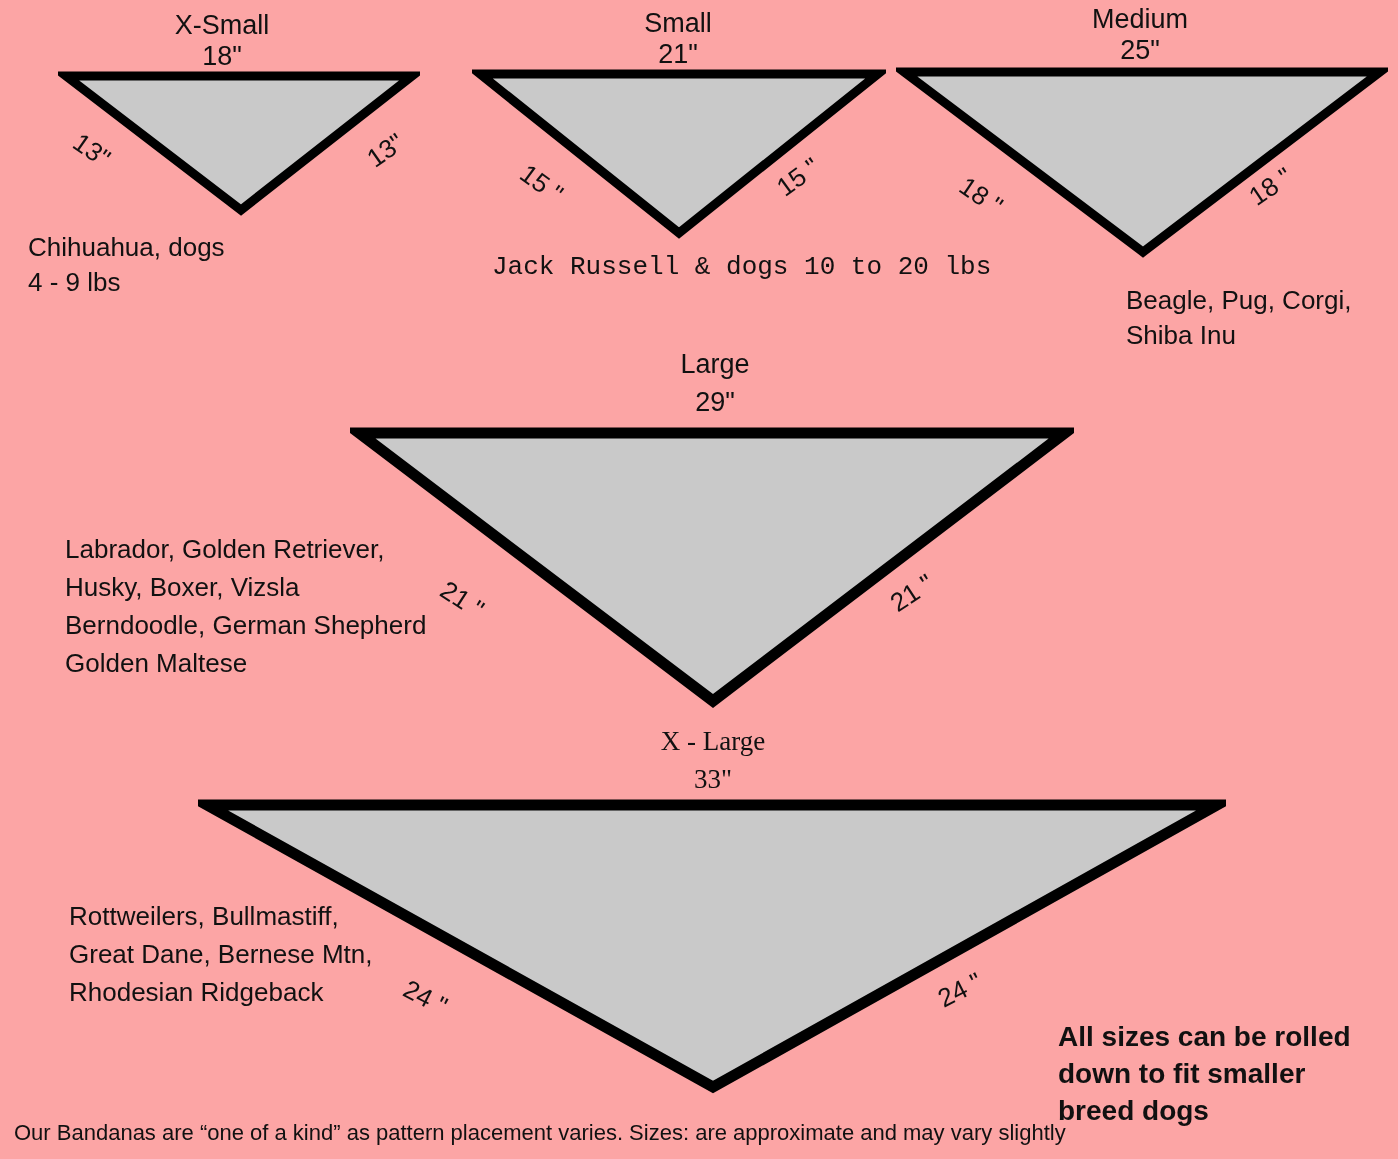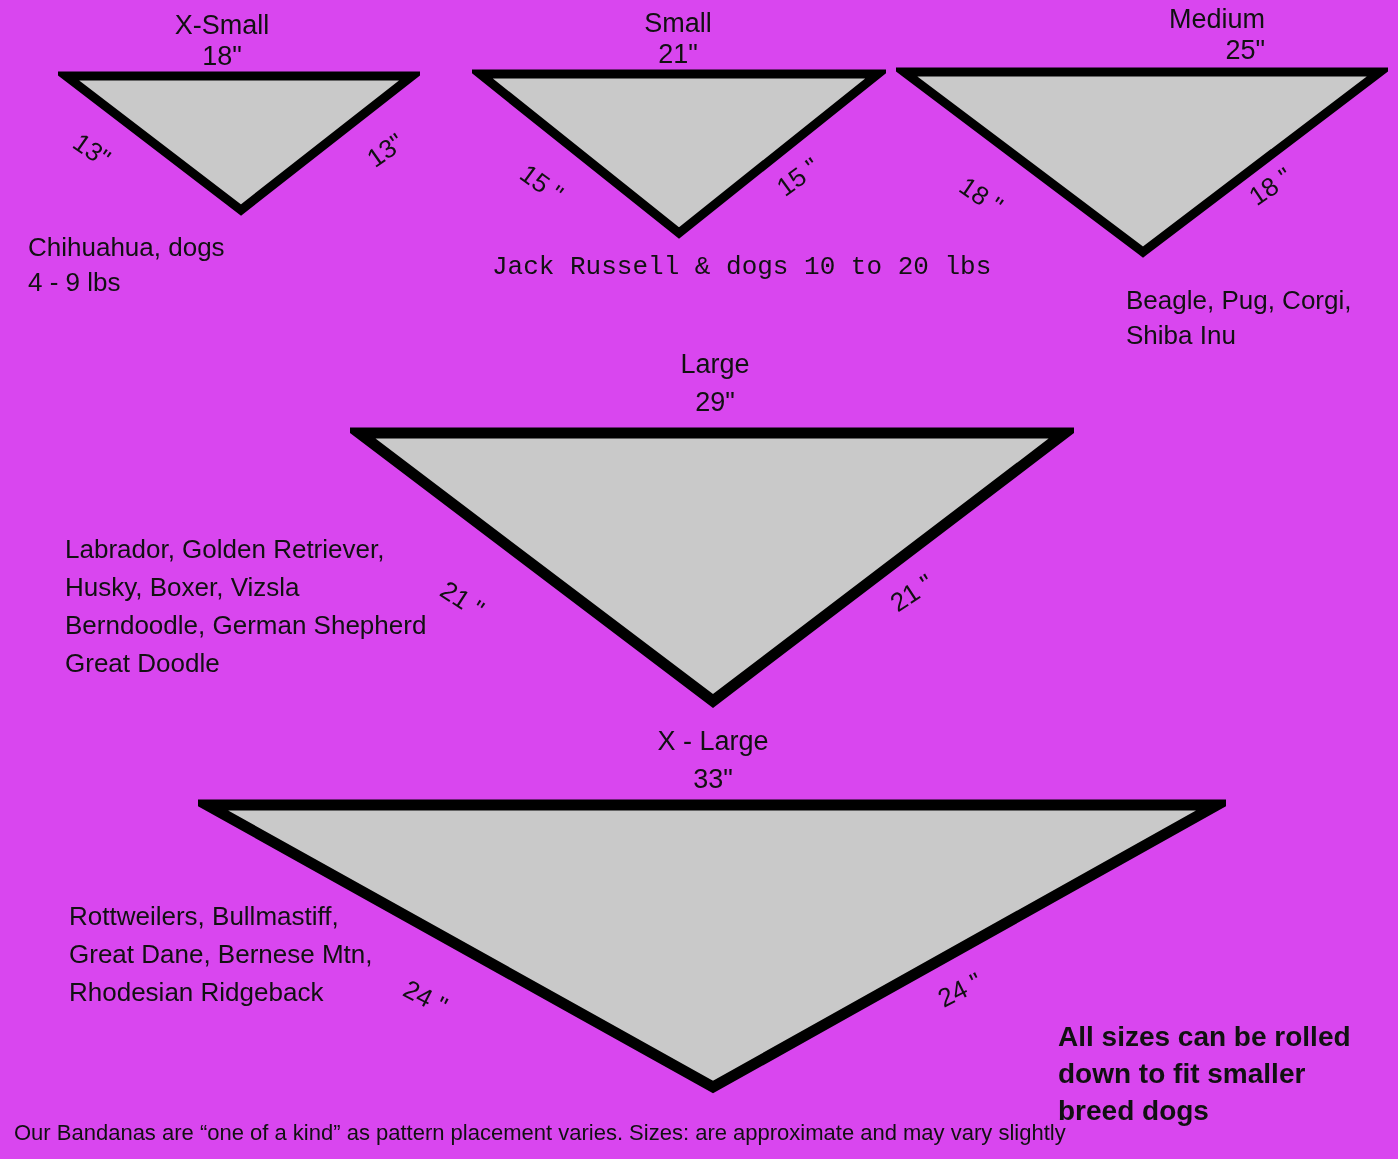--- a/index.html
+++ b/index.html
@@ -4,21 +4,21 @@
 <style>
   html, body { margin: 0; padding: 0; }
   body {
     font-family: "Liberation Sans", "DejaVu Sans", sans-serif;
     background: #ffffff;
   }
   .canvas {
     position: relative;
     width: 1398px;
     height: 1159px;
-    background: #d946ef;
+    background: #fca5a5;
     overflow: hidden;
     color: #111111;
   }
   .abs { position: absolute; }
   .hdr {
     text-align: center;
     font-size: 27px;
     line-height: 31px;
     color: #111111;
   }
@@ -81,21 +81,21 @@
   </div>
   <svg class="abs" style="left:472px;top:66px;" width="414" height="175" viewBox="0 0 414 175">
     <polygon class="tri" points="8,8 406,8 207,167" stroke-width="9" fill="#c9c9c9"></polygon>
   </svg>
   <div class="abs side" style="left:523px;top:155px;transform:rotate(36deg);">15 "</div>
   <div class="abs side" style="left:780px;top:175px;transform:rotate(-36deg);">15 "</div>
   <div class="abs breeds" style="left:492px;top:250px;font-family:Liberation Mono, monospace;">
     <div>Jack Russell &amp; dogs 10 to 20 lbs</div>
   </div>
 
-  <div class="abs hdr" style="left:1015px;top:4px;width:250px;text-align:right;">
+  <div class="abs hdr" style="left:1015px;top:4px;width:250px;">
     <div>Medium</div>
     <div>25"</div>
   </div>
   <svg class="abs" style="left:896px;top:64px;" width="492" height="196" viewBox="0 0 492 196">
     <polygon class="tri" points="8,8 484,8 247,188" stroke-width="9" fill="#c9c9c9"></polygon>
   </svg>
   <div class="abs side" style="left:962px;top:168px;transform:rotate(34deg);">18 "</div>
   <div class="abs side" style="left:1252px;top:184px;transform:rotate(-34deg);">18 "</div>
   <div class="abs breeds" style="left:1126px;top:283px;">
     <div>Beagle, Pug, Corgi,</div>
@@ -108,24 +108,24 @@
   </div>
   <svg class="abs" style="left:350px;top:424px;" width="724" height="286" viewBox="0 0 724 286">
     <polygon class="tri" points="9,9 715,9 363,277" stroke-width="11" fill="#c9c9c9"></polygon>
   </svg>
   <div class="abs side" style="left:443px;top:572px;transform:rotate(33deg);">21 "</div>
   <div class="abs side" style="left:893px;top:590px;transform:rotate(-33deg);">21 "</div>
   <div class="abs breeds gap" style="left:24px;top:530px;">
     <div>Labrador, Golden Retriever,</div>
     <div>Husky, Boxer, Vizsla</div>
     <div>Berndoodle, German Shepherd</div>
-    <div>Great Doodle</div>
+    <div>Golden Maltese</div>
   </div>
 
-  <div class="abs hdr big" style="left:578px;top:722px;width:270px;">
+  <div class="abs hdr big" style="left:578px;top:722px;width:270px;font-family:Liberation Serif, serif;">
     <div>X - Large</div>
     <div>33"</div>
   </div>
   <svg class="abs" style="left:198px;top:796px;" width="1028" height="300" viewBox="0 0 1028 300">
     <polygon class="tri" points="9,9 1019,9 515,291" stroke-width="11" fill="#c9c9c9"></polygon>
   </svg>
   <div class="abs side" style="left:405px;top:972px;transform:rotate(27deg);">24 "</div>
   <div class="abs side" style="left:940px;top:985px;transform:rotate(-27deg);">24 "</div>
   <div class="abs breeds gap" style="left:28px;top:897px;">
     <div>Rottweilers, Bullmastiff,</div>

